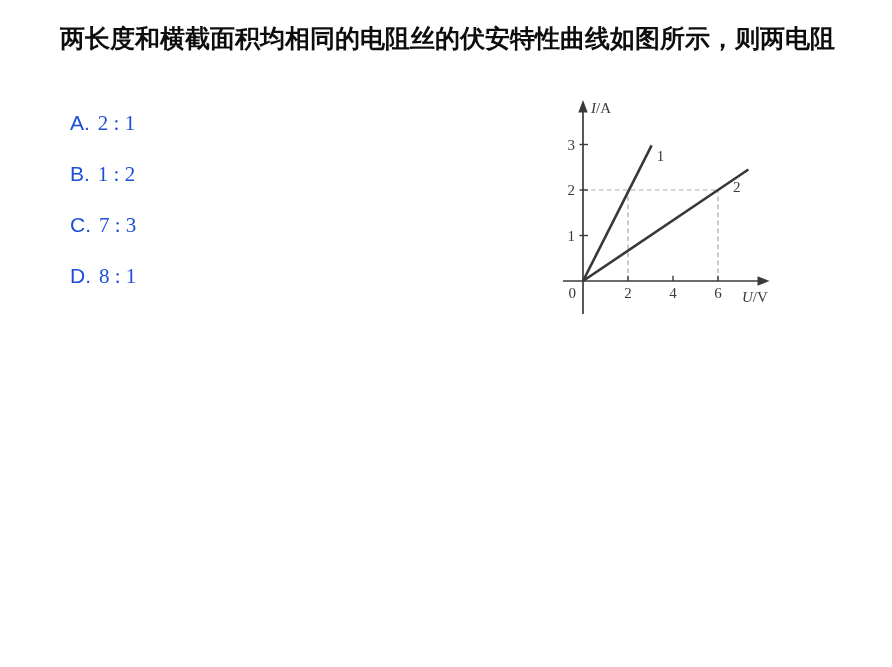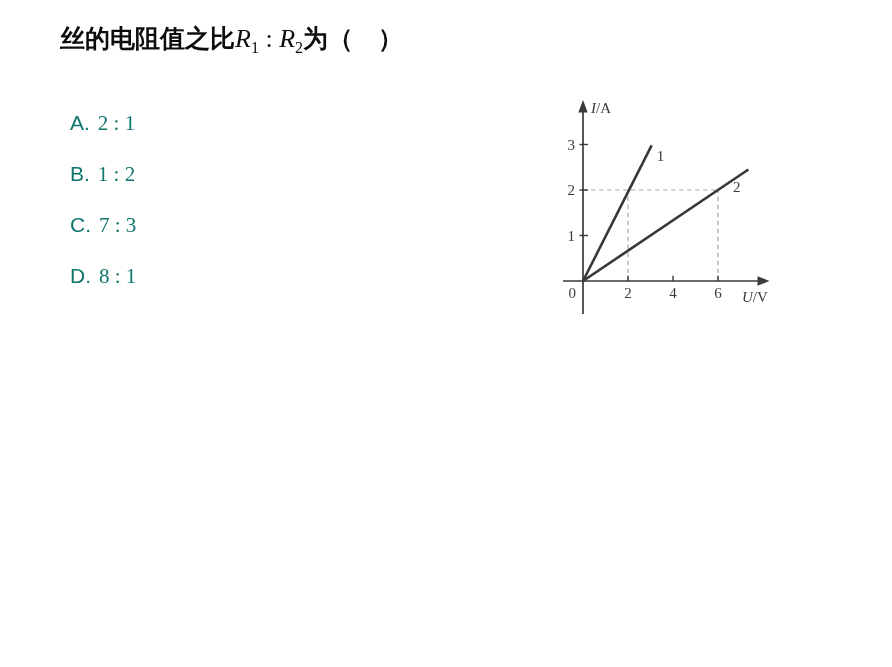--- a/index.html
+++ b/index.html
@@ -30,21 +30,21 @@
   .math sub { font-size: 16px; line-height: 0; }
   .options {
     position: absolute;
     left: 70px; top: 110px;
   }
   .option {
     height: 26px;
     line-height: 26px;
     margin-bottom: 25px;
     font-size: 21px;
-    color: #0f766e;
+    color: #1d4ed8;
   }
   .opt-label {
     font-family: "Liberation Sans", "DejaVu Sans", sans-serif;
     margin-right: 8px;
   }
   .opt-value {
     font-family: "Liberation Serif", "DejaVu Serif", serif;
   }
   .chart-svg {
     position: absolute;
@@ -56,21 +56,21 @@
     font-size: 15px;
     fill: #3a3a3a;
   }
 </style>
 </head>
 <body>
 
 <div>
 
   <div class="question">
-    <div class="qline"><span>丝的电阻值之比</span><span class="math"><i>R</i><sub>1</sub><span> : </span><i>R</i><sub>2</sub></span><span>为（　）</span></div>
+    <div class="qline">两长度和横截面积均相同的电阻丝的伏安特性曲线如图所示，则两电阻</div>
   </div>
 
   <div class="options">
     <div class="option">
       <span class="opt-label">A.</span><span class="opt-value">2 : 1</span>
     </div>
     <div class="option">
       <span class="opt-label">B.</span><span class="opt-value">1 : 2</span>
     </div>
     <div class="option">

